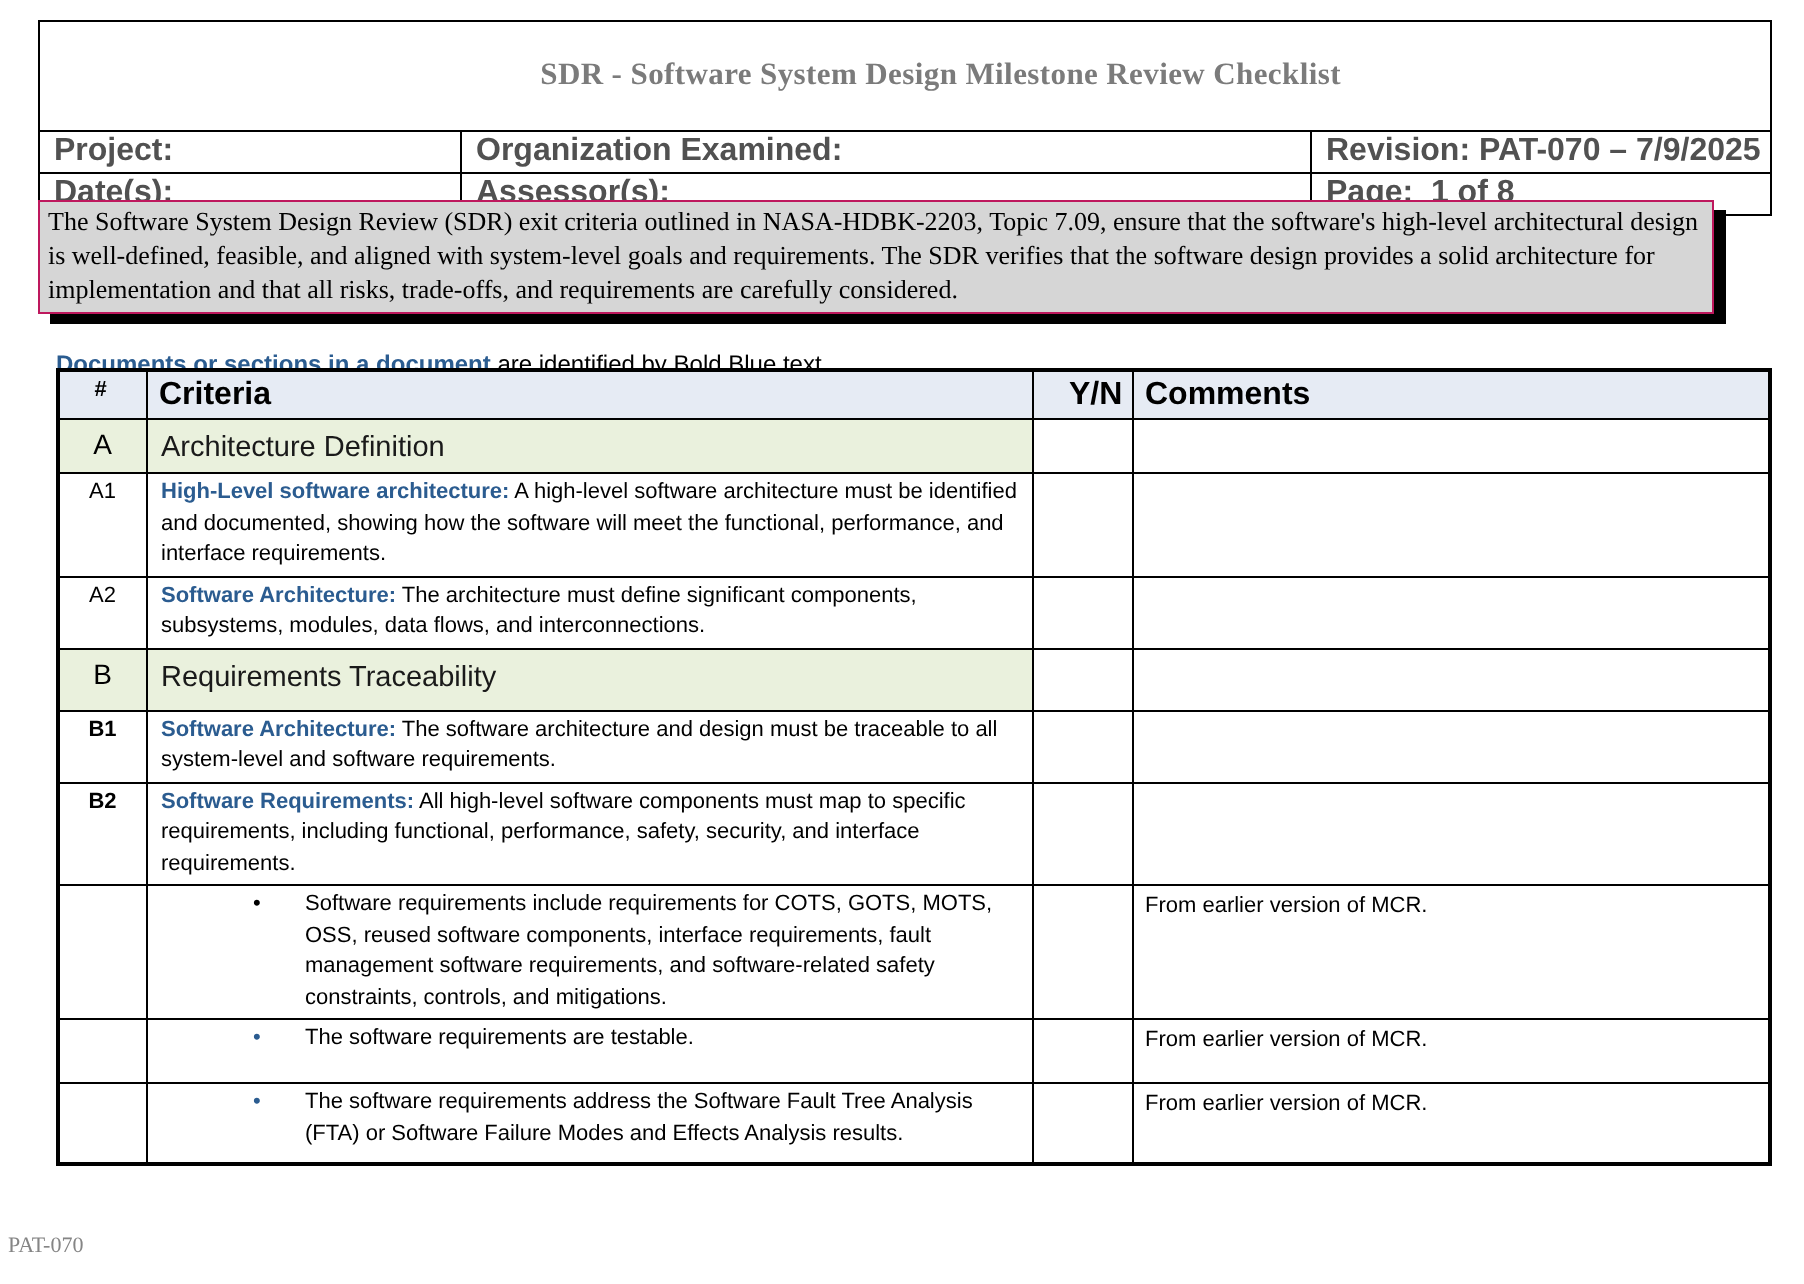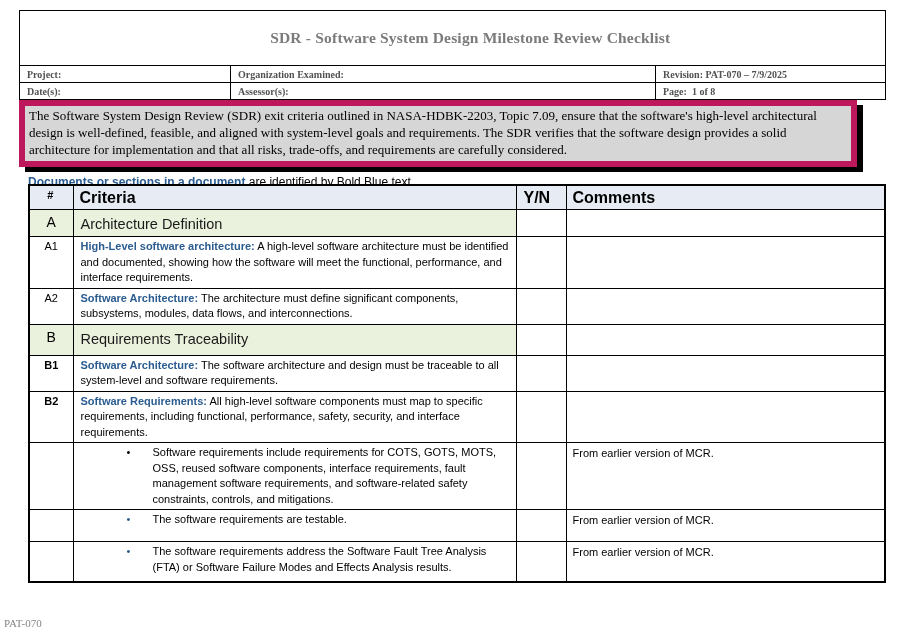--- a/index.html
+++ b/index.html
@@ -7,37 +7,37 @@
   body { width: 902px; height: 642px; position: relative; font-family: "Liberation Sans", sans-serif; color: #000; }
 
   .page { position: absolute; inset: 0; background: #fff; overflow: hidden; }
 
   
   .hdr-table { position: absolute; left: 19px; top: 10px; width: 866px; border-collapse: collapse; table-layout: fixed; }
   .hdr-table td { border: 1px solid #000; vertical-align: middle; white-space: pre-wrap; }
   .hdr-table { border: 1.5px solid #000; }
   .hdr-title-cell { height: 35px; text-align: center; }
   .hdr-title { font-family: "Liberation Serif", serif; font-weight: bold; font-size: 15.5px; color: var(--title-gray, #7B7B7B); letter-spacing: .2px; }
-  .hdr-label-cell { height: 17px; padding: 1px 0 1px 7px; font-family: Liberation Serif, serif; font-weight: bold; font-size: 10px; color: var(--label-gray, #515151); margin-left: 40px; }
+  .hdr-label-cell { height: 17px; padding: 1px 0 1px 7px; font-family: Liberation Sans, sans-serif; font-weight: bold; font-size: 16px; color: var(--label-gray, #515151); margin-left: 40px; }
 
   
   .intro-box { position: absolute; left: 19px; top: 100px; width: 838px; background: var(--intro-bg, #D6D6D6);
-    border: 6px solid #be185d; box-shadow: 6px 5px 0 #000; padding: 1px 6px 3px 4px;
+    border: 1px solid #be185d; box-shadow: 6px 5px 0 #000; padding: 1px 6px 3px 4px;
     font-family: "Liberation Serif", serif; font-size: 13px; line-height: 17px; color: #000; }
 
   
   .legend { position: absolute; left: 28px; top: 175px; font-size: 12px; line-height: 14px; }
   .legend-blue { font-weight: bold; color: var(--bold-blue, #2B5C90); }
 
   
   .main-table { position: absolute; left: 28px; top: 184px; width: 856px; border-collapse: collapse; table-layout: fixed; border: 2px solid #000; }
   .main-table td, .main-table th { border: 1px solid #000; vertical-align: top; text-align: left; }
   .main-table thead th { background: var(--header-row-tint, #E6EBF4); font-weight: bold; font-size: 16px; padding: 3px 2px 2px 6px; }
   .main-table thead th.th-num { text-align: center; font-size: 11px; padding-left: 0; }
-  .main-table thead th.th-yn { padding-left: 7px; }
+  .main-table thead th.th-yn { padding-left: 18px; }
   .main-table thead tr { height: 22px; }
 
   .c-num { text-align: center !important; font-size: 11px; padding-top: 3px; }
   .c-crit { font-size: 11px; line-height: 15.5px; padding: 2px 6px 2px 7px; }
   .c-com { font-size: 11px; line-height: 14px; padding: 3px 2px 2px 6px; }
 
   tr.row-section { }
   tr.row-section td.section-bg { background: var(--section-green, #EAF1DD); }
   tr.row-section .c-num { font-size: 14px; padding-top: 4px; }
   .section-title { font-size: 14.5px; line-height: 20px; padding: 4px 6px 2px 7px; color: #1a1a1a; }

